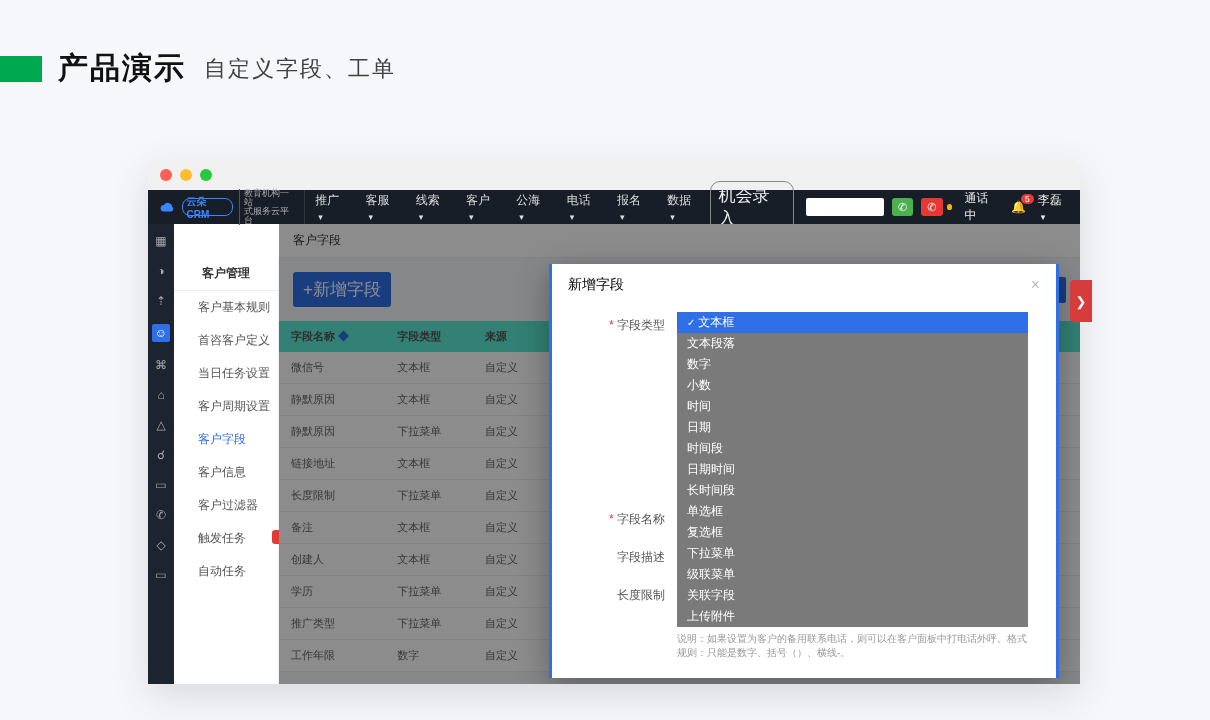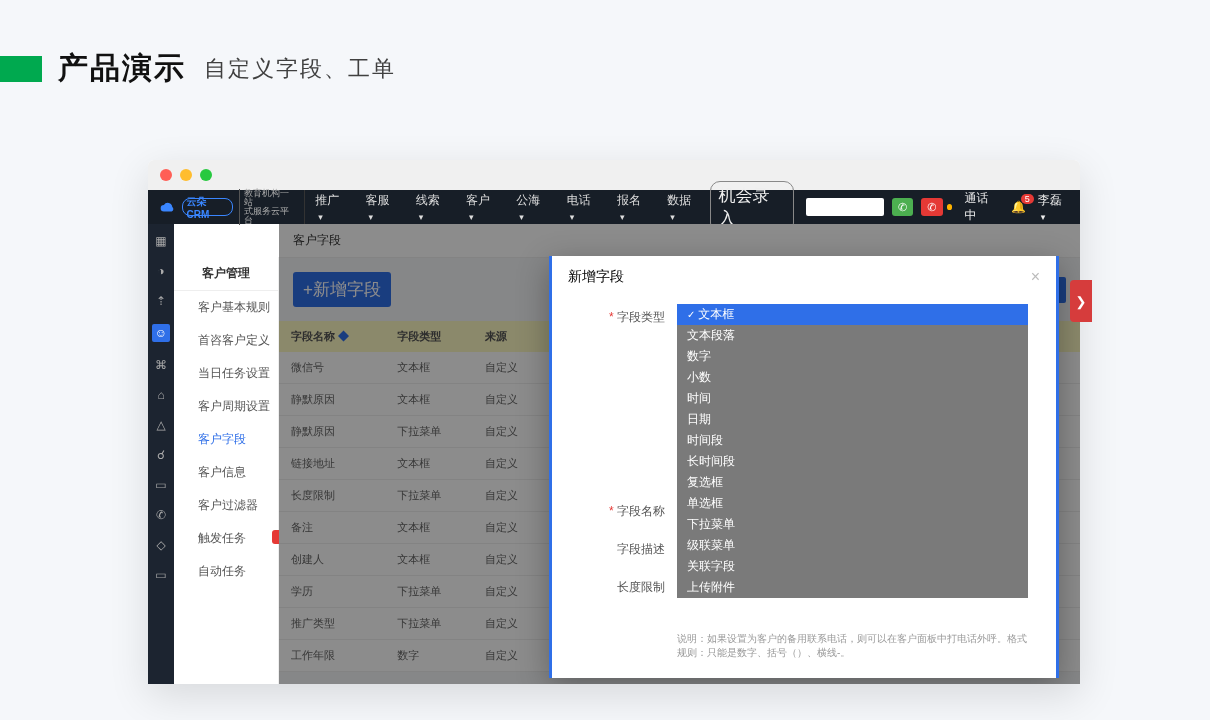--- a/index.html
+++ b/index.html
@@ -44,43 +44,43 @@
   .side .it.on{color:#2f6fe8;}
   .side .mark{position:absolute;right:-8px;top:8px;width:14px;height:14px;border-radius:3px;background:#e53935;}
 
   .content{flex:1; background:#f5f6f8; position:relative;}
   .content .ph{height:34px;display:flex;align-items:center;padding-left:14px;font-size:12px;color:#333;background:#fff;border-bottom:1px solid #eee;}
   .toolbar{display:flex;align-items:center;gap:8px;padding:14px;}
   .btn-add{background:#2f6fe8;color:#fff;font-size:17px;border:none;padding:6px 10px;border-radius:3px;}
   .in{height:26px;border:1px solid #ddd;border-radius:2px;font-size:12px;padding:0 8px;background:#fff;color:#999;}
   .btn-srch{background:#2f6fe8;color:#fff;font-size:12px;border:none;height:26px;padding:0 12px;border-radius:2px;}
   table{width:100%;border-collapse:collapse;font-size:11px;color:#666;}
-  th{background:#fef9c3;text-align:left;padding:8px 12px;color:#555;}
+  th{background:#5eead4;text-align:left;padding:8px 12px;color:#555;}
   td{padding:8px 12px;border-bottom:1px solid #eee;background:#fff;}
   td .lk{color:#2f6fe8;}
   td .lk.del{color:#e87c2f;margin-left:6px;}
 
   
   .overlay{position:absolute;inset:0;background:rgba(0,0,0,.45);}
-  .modal{position:absolute;top:32px;left:270px;width:510px;background:#fff;border-left:3px solid #2f6fe8;border-right:3px solid #2f6fe8;box-shadow:0 8px 30px rgba(0,0,0,.3);}
+  .modal{position:absolute;top:40px;left:270px;width:510px;background:#fff;border-left:3px solid #2f6fe8;border-right:3px solid #2f6fe8;box-shadow:0 8px 30px rgba(0,0,0,.3);}
   .mh{display:flex;align-items:center;justify-content:space-between;padding:12px 16px;font-size:14px;}
   .mh .x{color:#bbb;font-size:16px;}
   .mrow{display:flex;align-items:flex-start;font-size:12px;padding:6px 28px 6px 0;}
   .mlab{width:125px;text-align:right;padding-right:12px;color:#555;line-height:26px;}
   .req::before{content:"* ";color:#e53935;}
   .sel{position:relative;flex:1;}
   .selbox{height:22px;border:1px solid #2f6fe8;background:#2f6fe8;}
   .dropdown{position:absolute;top:0;left:0;right:0;background:#7a7a7a;color:#fff;font-size:12px;padding:0;z-index:5;}
   .dropdown div{padding:2px 10px;}
   .dropdown div.on{background:#2f6fe8;}
   .dropdown div.on::before{content:"✓ ";font-size:10px;}
   .chkrow{flex:1;}
   .ck{display:flex;align-items:center;gap:6px;}
   .ck .box{width:14px;height:14px;border:1px solid #ccc;}
-  .note{font-size:10px;color:#999;margin-top:20px;}
+  .note{font-size:10px;color:#999;margin-top:12px;}
 
   .chevr{position:absolute;top:280px;width:22px;height:42px;background:#d63c3c;border-radius:4px 0 0 4px;display:flex;align-items:center;justify-content:center;color:#fff;font-size:13px;}
   .chevr.r{right:118px;}
 </style>
 </head>
 <body>
 
 <div class="slide-head">
   <div class="accent"></div>
   <div class="slide-title">产品演示</div>
@@ -283,23 +283,24 @@
           <div class="sel">
             <div class="selbox"></div>
             <div class="dropdown" id="dropdown">
                 <div class="on">文本框</div>
                 <div>文本段落</div>
                 <div>数字</div>
                 <div>小数</div>
                 <div>时间</div>
                 <div>日期</div>
                 <div>时间段</div>
+                <div>日期时间</div>
                 <div>长时间段</div>
+                <div>单选框</div>
                 <div>复选框</div>
-                <div>单选框</div>
                 <div>下拉菜单</div>
                 <div>级联菜单</div>
                 <div>关联字段</div>
                 <div>上传附件</div>
               </div>
           </div>
         </div>
         <div style="height:156px"></div>
         <div class="mrow">
           <div class="mlab req">字段名称</div>

